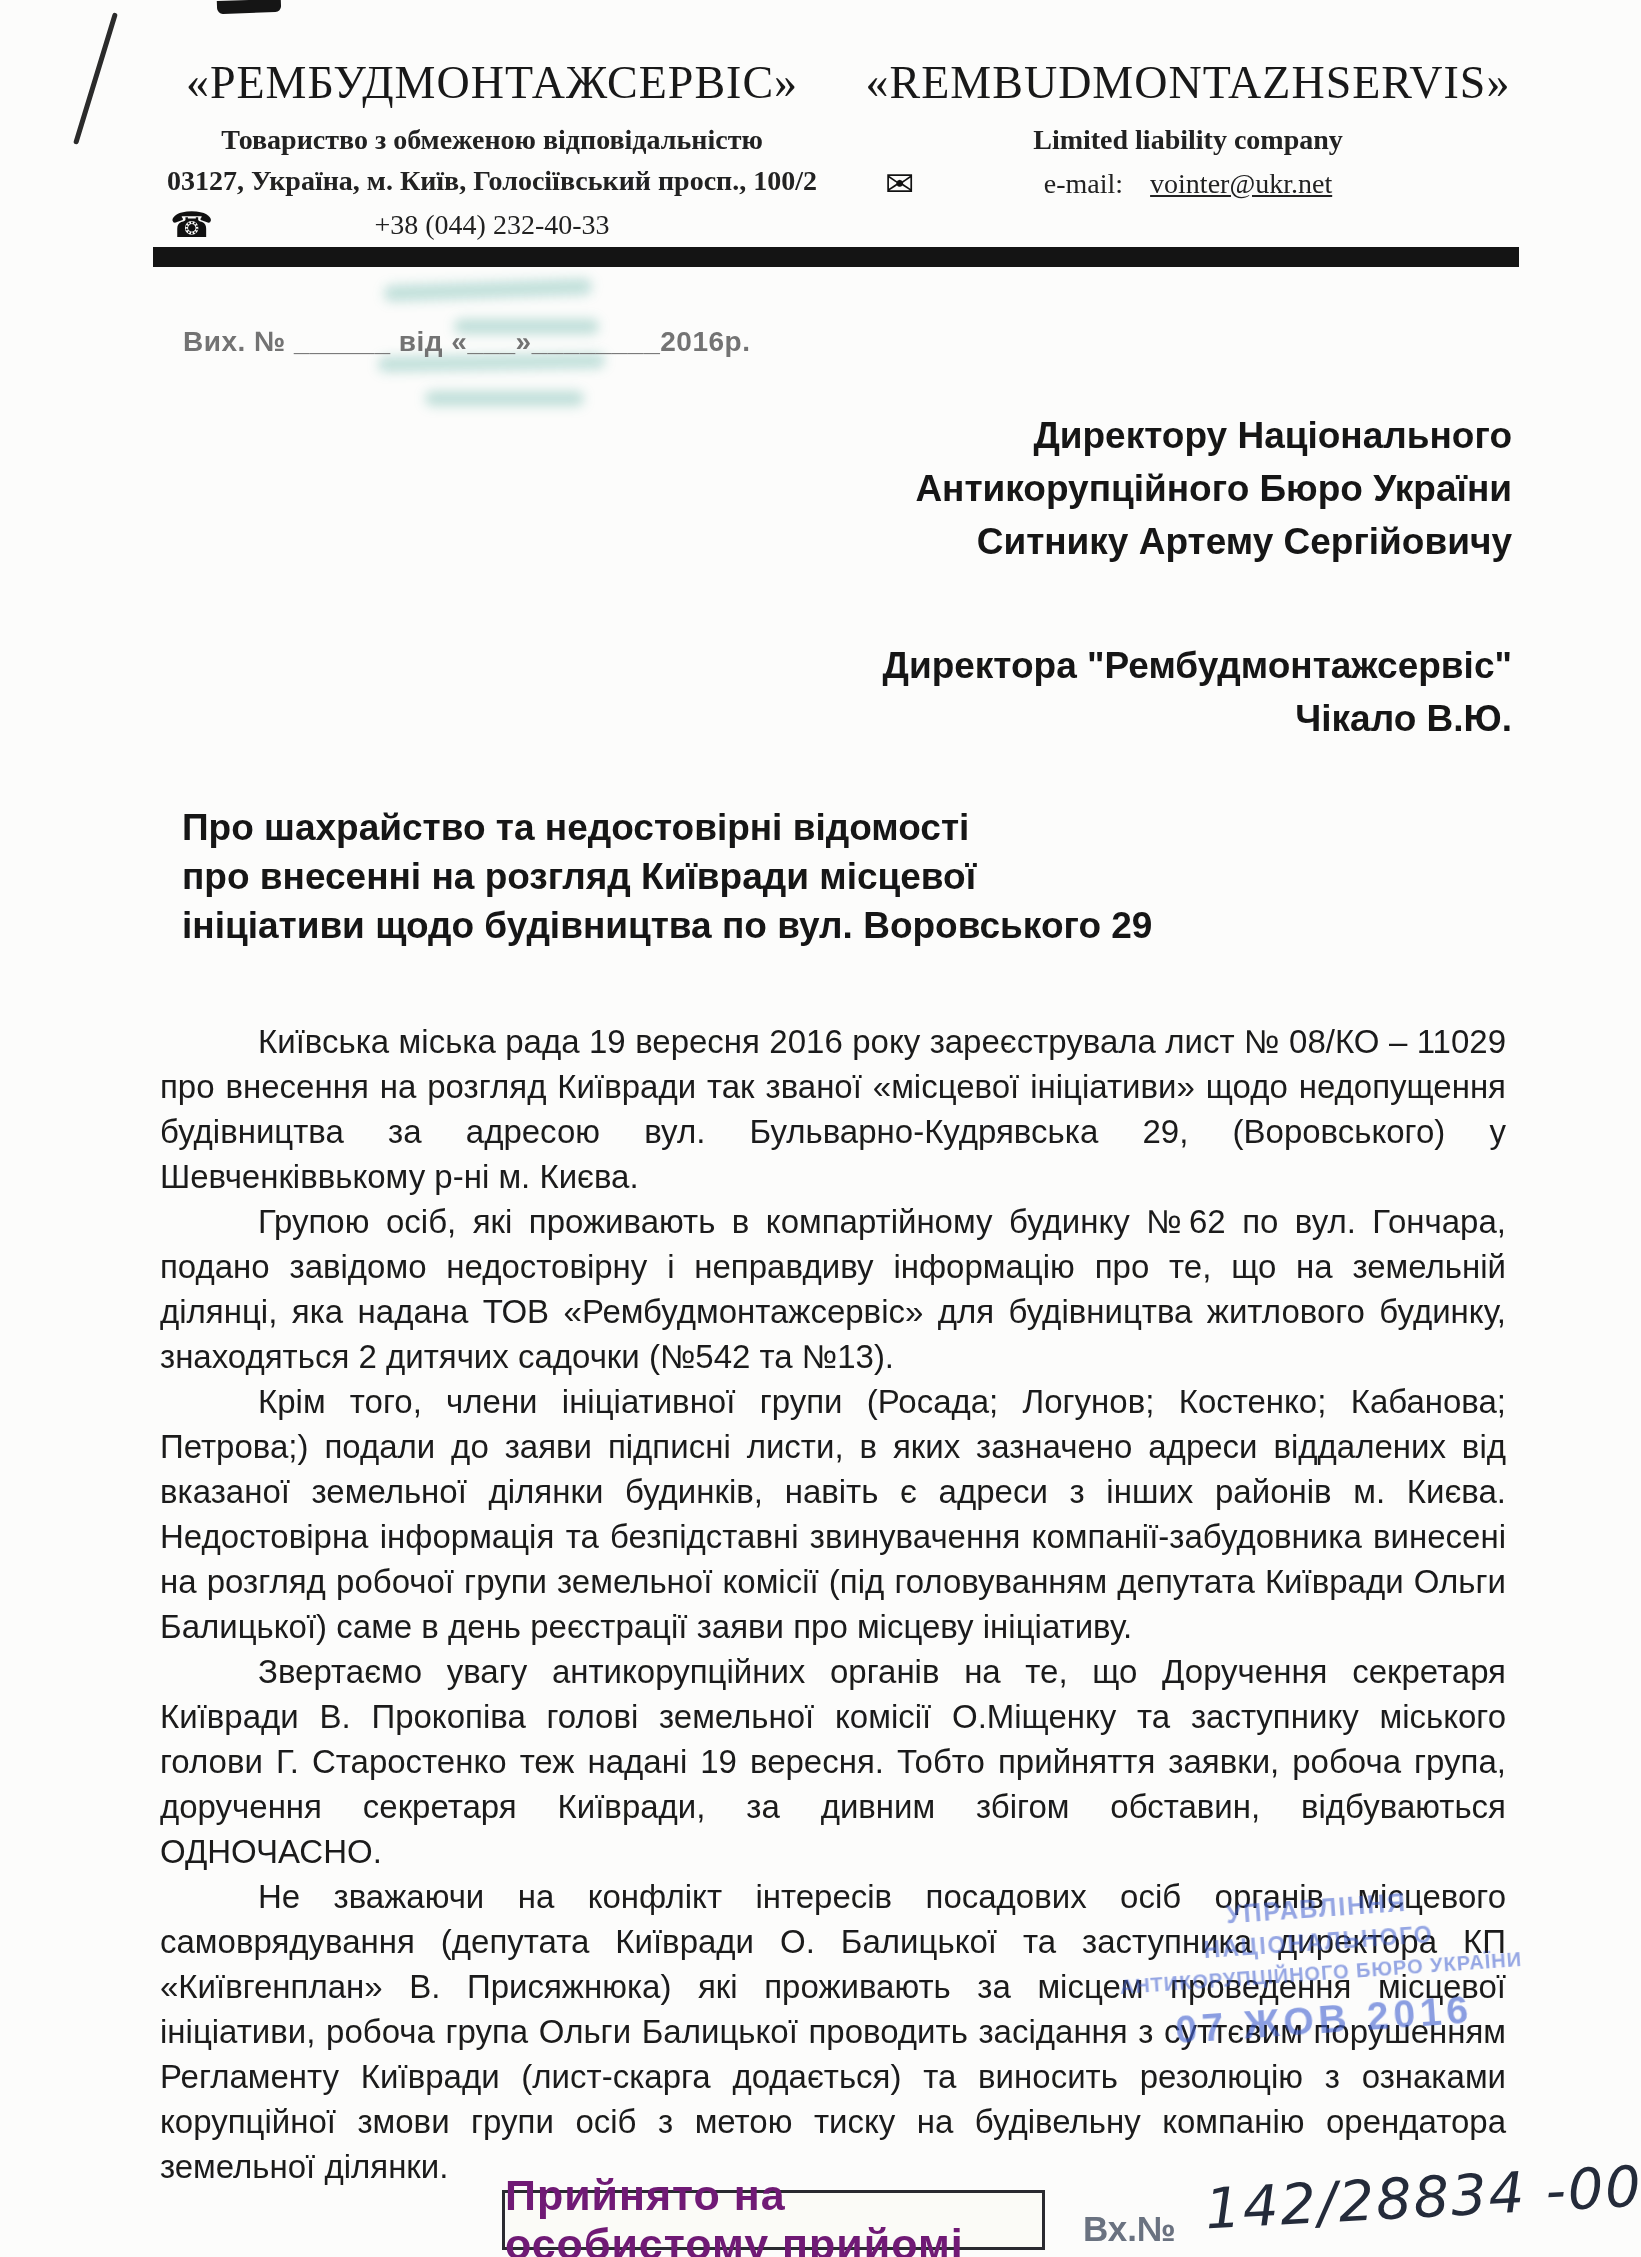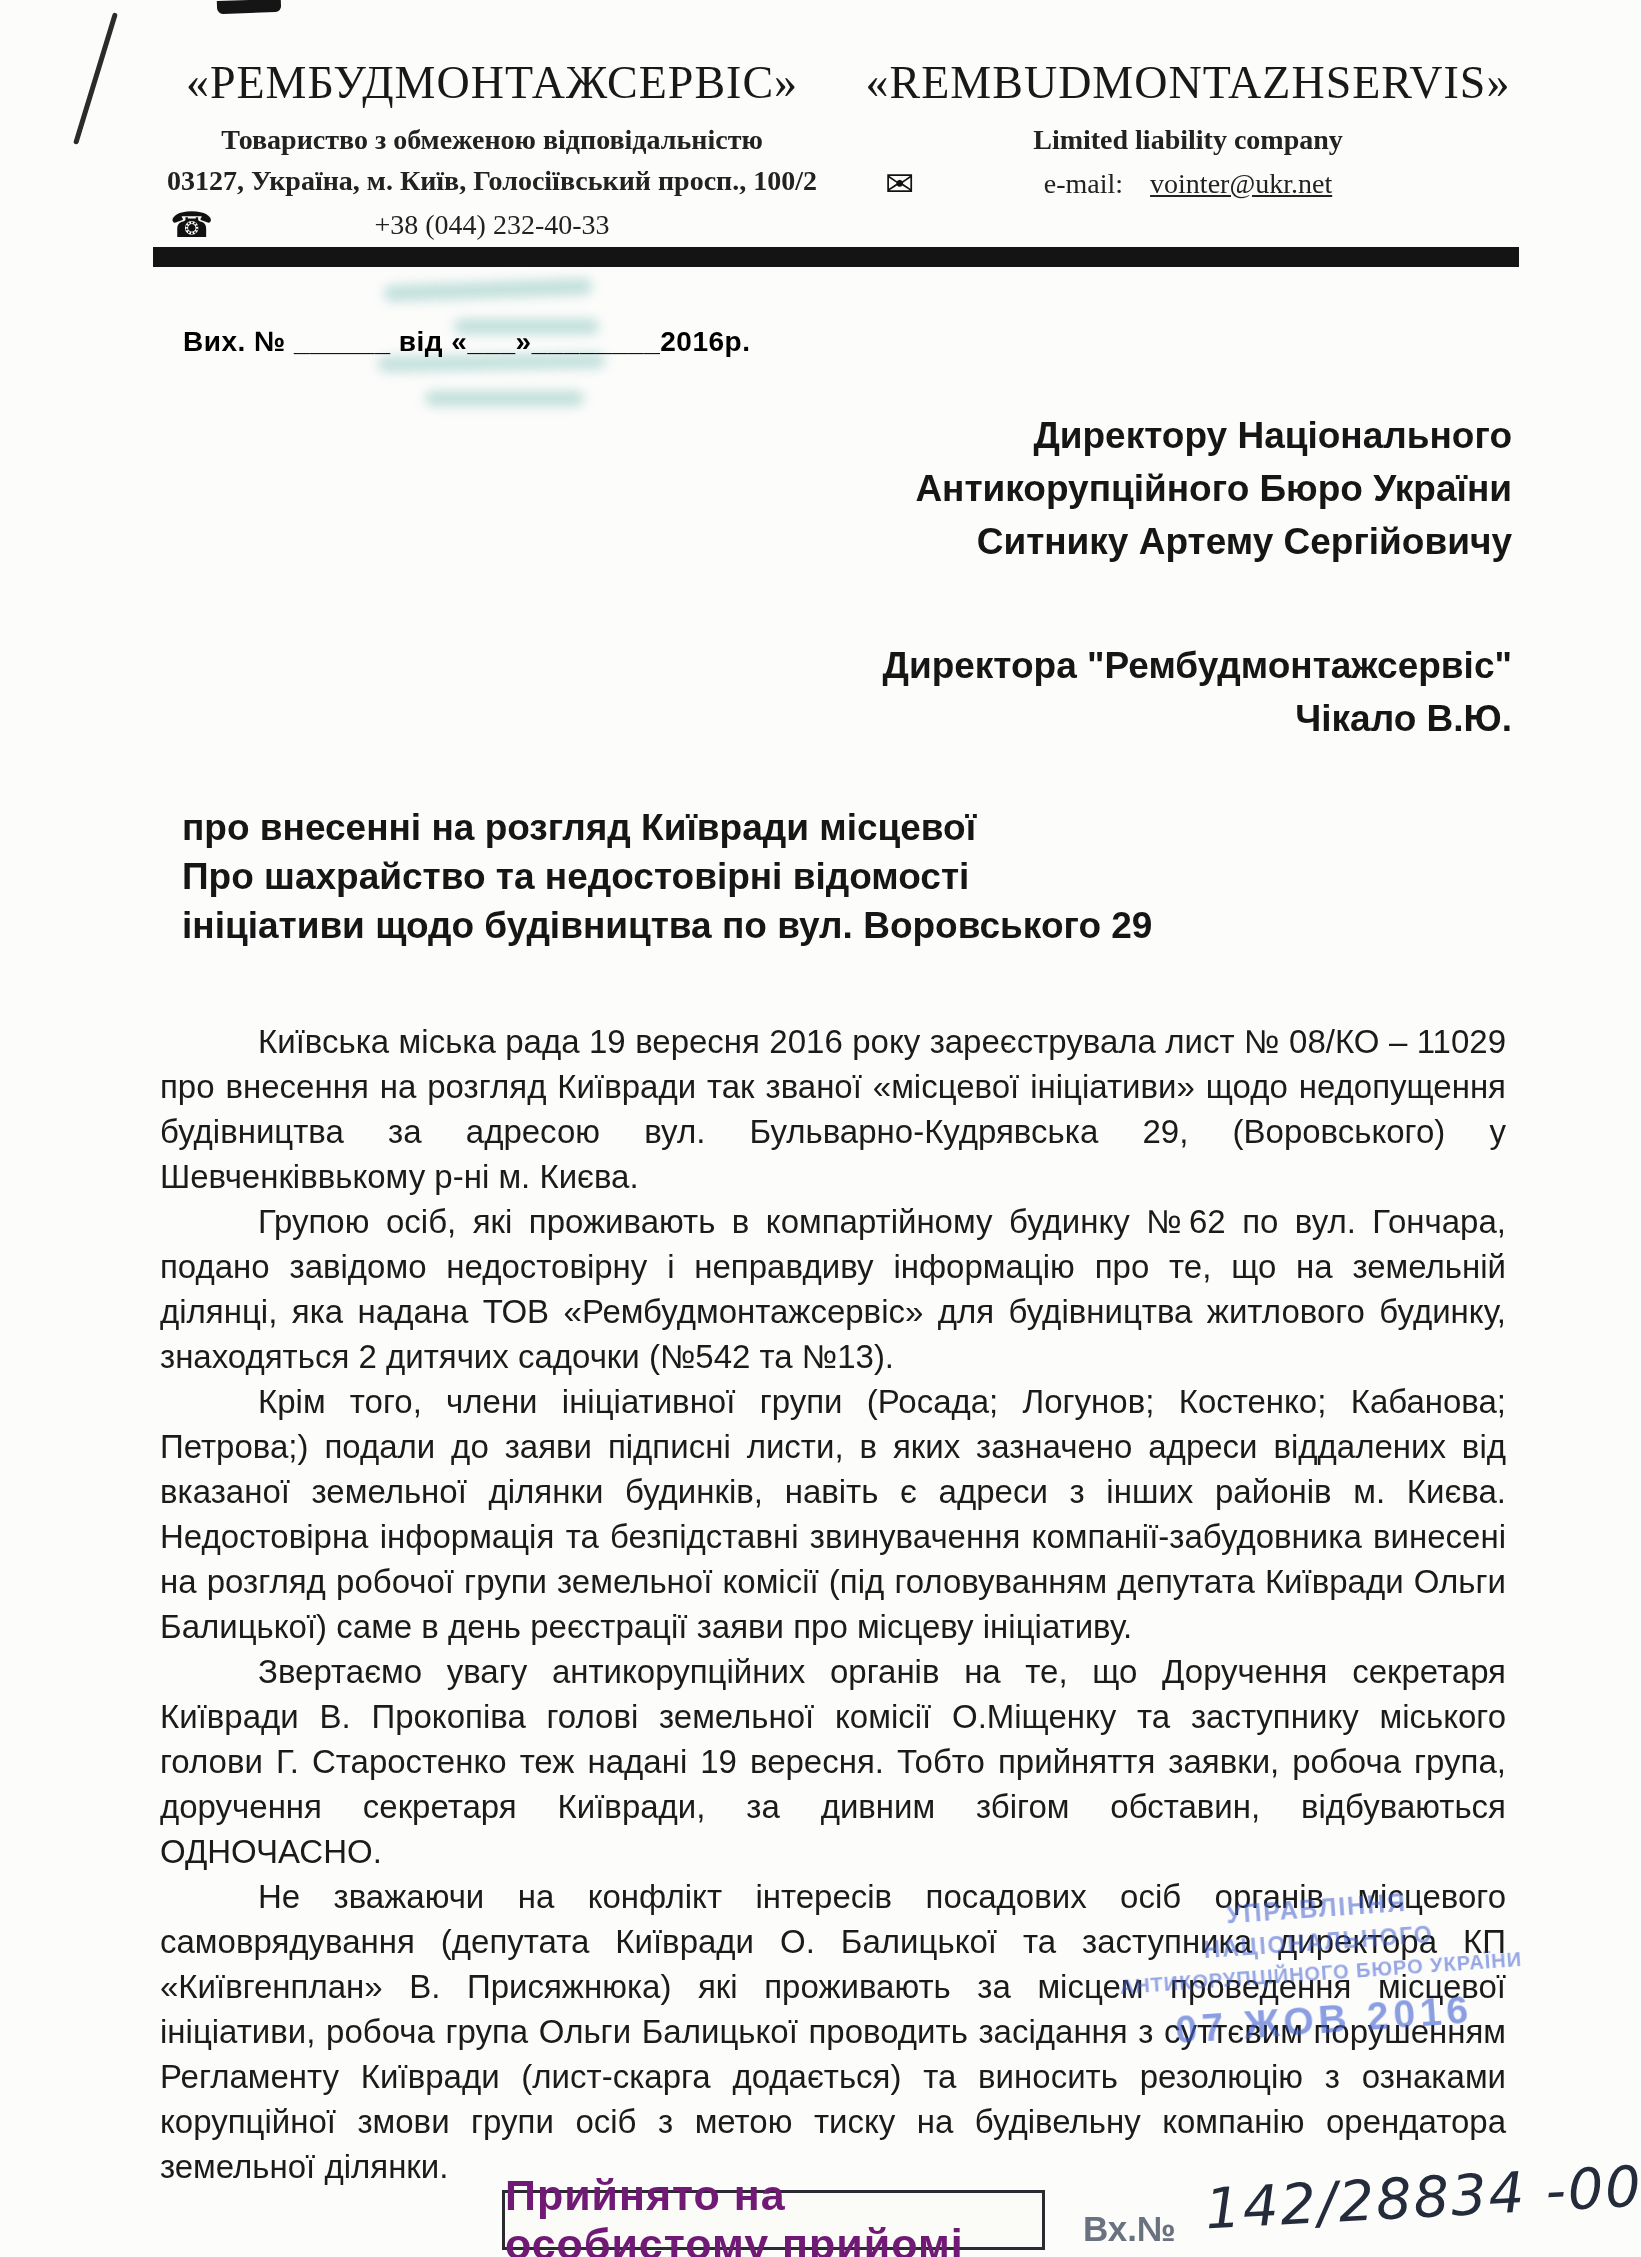--- a/index.html
+++ b/index.html
@@ -48,21 +48,21 @@
   .email-underline { text-decoration: underline; margin-left: 20px; }
 
   .divider-bar {
     position: absolute; left: 153px; top: 247px;
     width: 1366px; height: 20px; background: #141414;
   }
 
   
   .ref-line {
     position: absolute; left: 183px; top: 326px;
-    font-size: 28px; font-weight: bold; letter-spacing: 0.5px; color: #000000;
+    font-size: 28px; font-weight: bold; letter-spacing: 0.5px; color: #737373;
   }
 
   
   .addr-block {
     position: absolute; left: 676px; width: 836px;
     text-align: right; font-size: 37px; font-weight: bold;
     line-height: 53px; color: #161616;
   }
   .recipient { top: 409px; }
   .sender { top: 639px; }
@@ -154,22 +154,22 @@
     <div>Антикорупційного Бюро України</div>
     <div>Ситнику Артему Сергійовичу</div>
   </div>
 
   <div class="addr-block sender">
     <div>Директора "Рембудмонтажсервіс"</div>
     <div>Чікало  В.Ю.</div>
   </div>
 
   <div class="subject">
+    <div>Про шахрайство та недостовірні відомості</div>
     <div>про внесенні на розгляд Київради місцевої</div>
-    <div>Про шахрайство та недостовірні відомості</div>
     <div>ініціативи щодо будівництва по вул. Воровського 29</div>
   </div>
 
   <div class="body-text">
     <p>Київська міська рада 19 вересня 2016 року зареєструвала лист № 08/КО – 11029 про внесення на розгляд Київради так званої «місцевої ініціативи» щодо недопущення будівництва за адресою вул. Бульварно-Кудрявська 29, (Воровського) у Шевченківвькому р-ні м. Києва.</p>
     <p>Групою осіб, які проживають в компартійному будинку №62 по вул. Гончара, подано завідомо недостовірну і неправдиву інформацію про те, що на земельній ділянці, яка надана  ТОВ «Рембудмонтажсервіс» для будівництва житлового будинку, знаходяться 2 дитячих садочки (№542 та №13).</p>
     <p>Крім того, члени ініціативної групи (Росада; Логунов; Костенко; Кабанова; Петрова;) подали до заяви підписні листи, в яких зазначено адреси віддалених від вказаної земельної ділянки будинків, навіть є адреси з інших районів м. Києва. Недостовірна інформація та безпідставні звинувачення компанії-забудовника винесені на розгляд робочої групи земельної комісії (під головуванням депутата Київради Ольги Балицької) саме в день реєстрації заяви про місцеву ініціативу.</p>
     <p>Звертаємо увагу антикорупційних органів на те, що Доручення секретаря Київради В. Прокопіва голові земельної комісії О.Міщенку та заступнику міського голови Г. Старостенко теж надані 19 вересня. Тобто прийняття заявки, робоча група, доручення секретаря Київради, за дивним збігом обставин, відбуваються ОДНОЧАСНО.</p>
     <p>Не зважаючи на конфлікт інтересів посадових осіб органів місцевого самоврядування (депутата Київради О. Балицької та заступника директора КП «Київгенплан» В. Присяжнюка) які проживають за місцем проведення місцевої ініціативи, робоча група Ольги Балицької проводить засідання з суттєвим порушенням Регламенту Київради (лист-скарга додається) та виносить резолюцію з ознаками корупційної змови групи осіб з метою тиску на будівельну компанію орендатора земельної ділянки.</p>
   </div>

